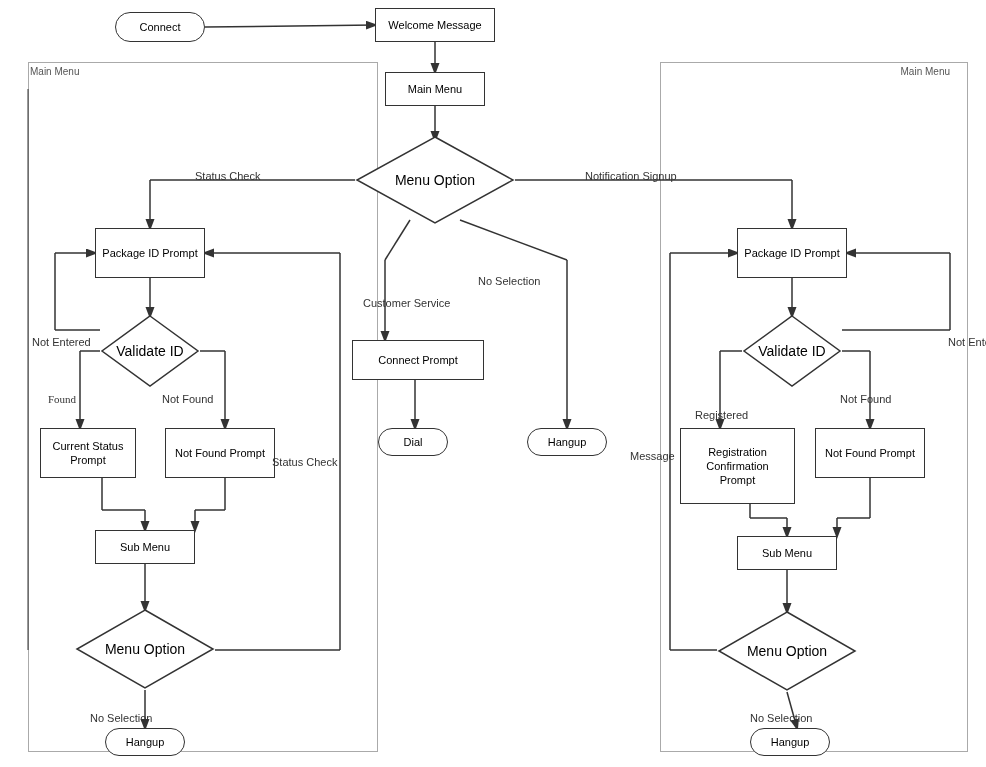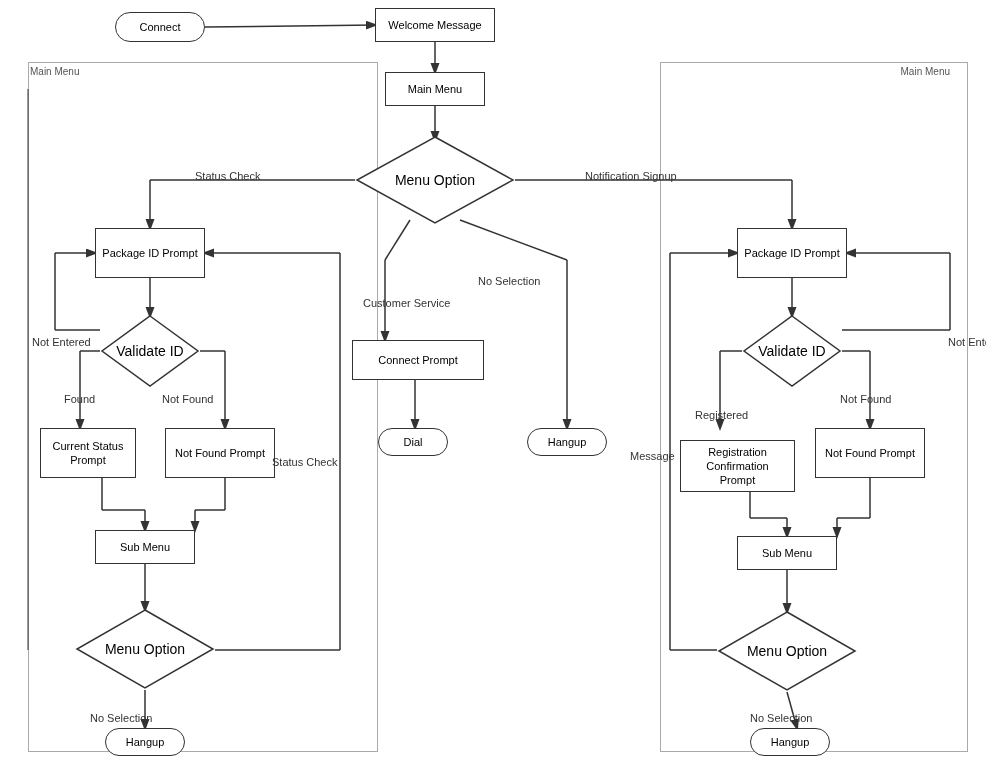--- a/index.html
+++ b/index.html
@@ -254,21 +254,21 @@
 
   <div class="node node-diamond" style="left:742px; top:314px; width:100px; height:74px;">
     <div class="diamond-inner">
       <svg viewBox="0 0 100 74" xmlns="http://www.w3.org/2000/svg">
         <polygon points="50,2 98,37 50,72 2,37" fill="white" stroke="#333" stroke-width="1.5"></polygon>
       </svg>
       <span class="diamond-label">Validate ID</span>
     </div>
   </div>
 
-  <div class="node node-rect" style="left:680px; top:428px; width:115px; height:52px;margin-top:12px;">
+  <div class="node node-rect" style="left:680px; top:428px; width:115px; height:76px;">
     <span style="white-space:pre-line;">Registration
 Confirmation
 Prompt</span>
   </div>
 
   <div class="node node-rect" style="left:815px; top:428px; width:110px; height:50px;">
     <span>Not Found Prompt</span>
   </div>
 
   <div class="node node-rect" style="left:737px; top:536px; width:100px; height:34px;">
@@ -286,21 +286,21 @@
 
   <div class="node node-rounded" style="left:750px; top:728px; width:80px; height:28px;">
     <span>Hangup</span>
   </div>
 
   <div class="label-text" style="left:195px; top:170px;">Status Check</div>
   <div class="label-text" style="left:575px; top:170px;margin-left:10px;">Notification Signup</div>
   <div class="label-text" style="left:363px; top:275px;margin-top:22px;">Customer Service</div>
   <div class="label-text" style="left:478px; top:275px;">No Selection</div>
   <div class="label-text" style="left:32px; top:336px;">Not Entered</div>
-  <div class="label-text" style="left:64px; top:393px;">Found</div>
+  <div class="label-text" style="left:48px; top:393px;font-family:Liberation Serif, serif;">Found</div>
   <div class="label-text" style="left:162px; top:393px;">Not Found</div>
   <div class="label-text" style="left:90px; top:712px;">No Selection</div>
   <div class="label-text" style="left:272px; top:456px;">Status Check</div>
   <div class="label-text" style="left:948px; top:336px;">Not Entered</div>
   <div class="label-text" style="left:695px; top:409px;">Registered</div>
   <div class="label-text" style="left:840px; top:393px;">Not Found</div>
   <div class="label-text" style="left:750px; top:712px;">No Selection</div>
   <div class="label-text" style="left:630px; top:450px;">Message</div>
 
 </div>

